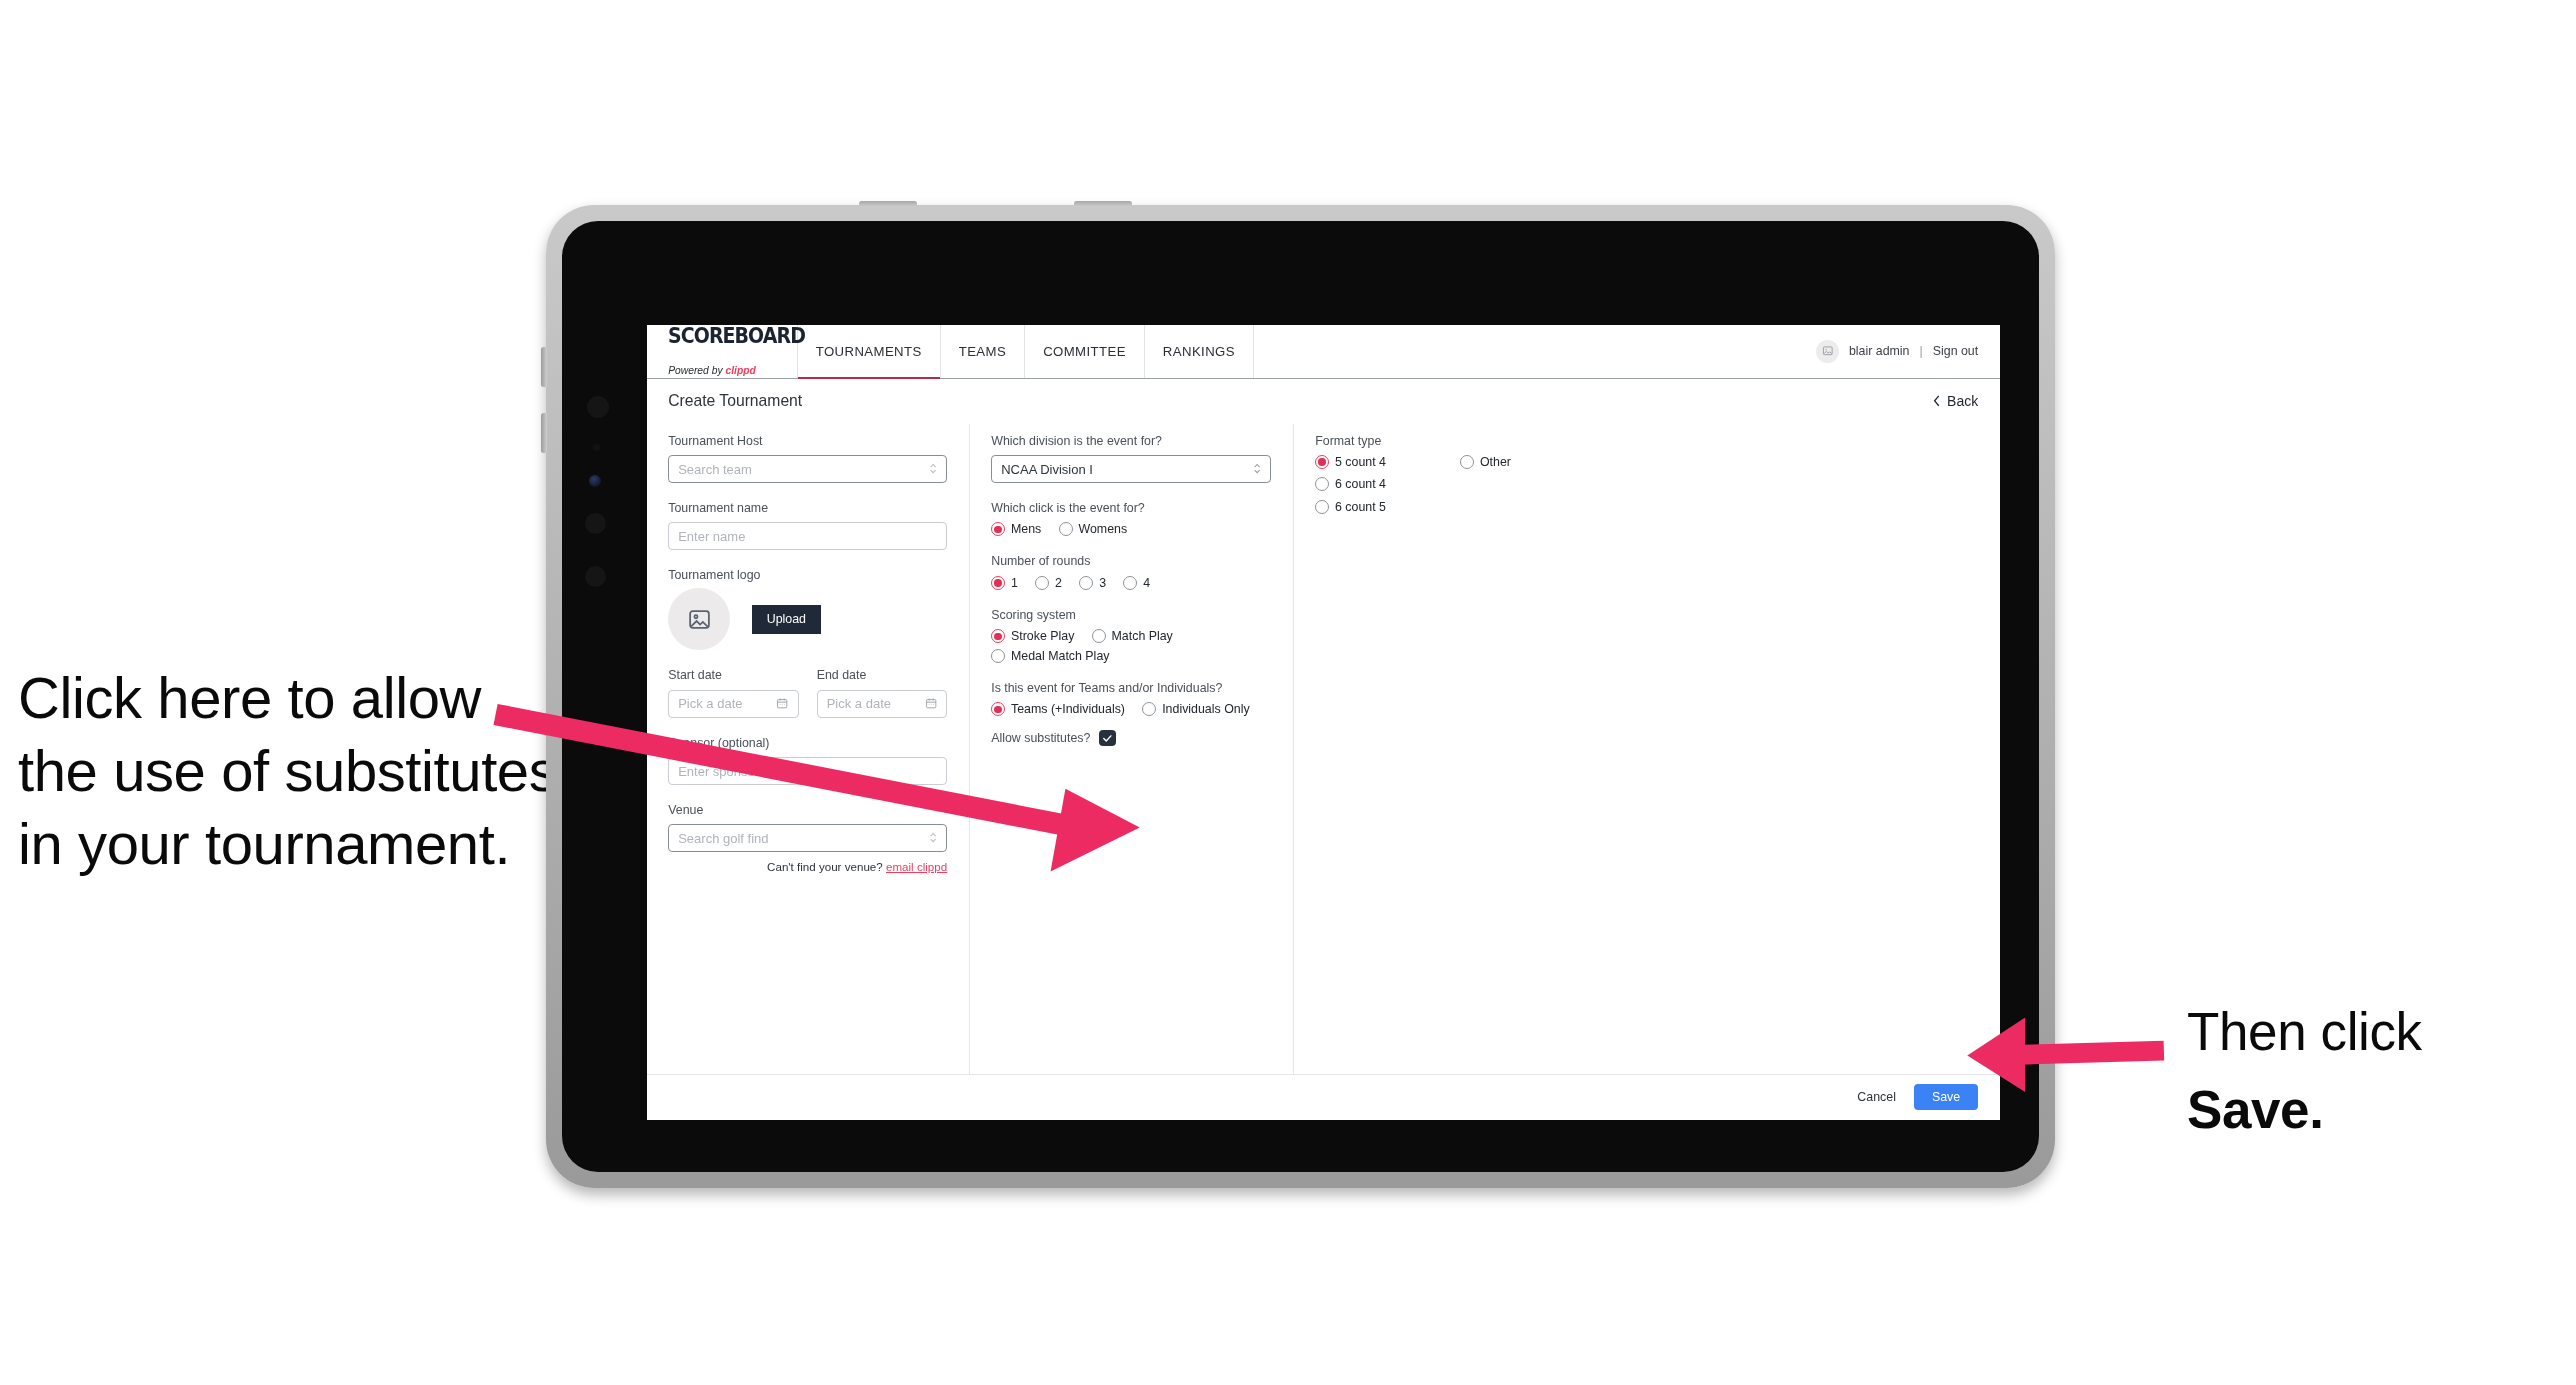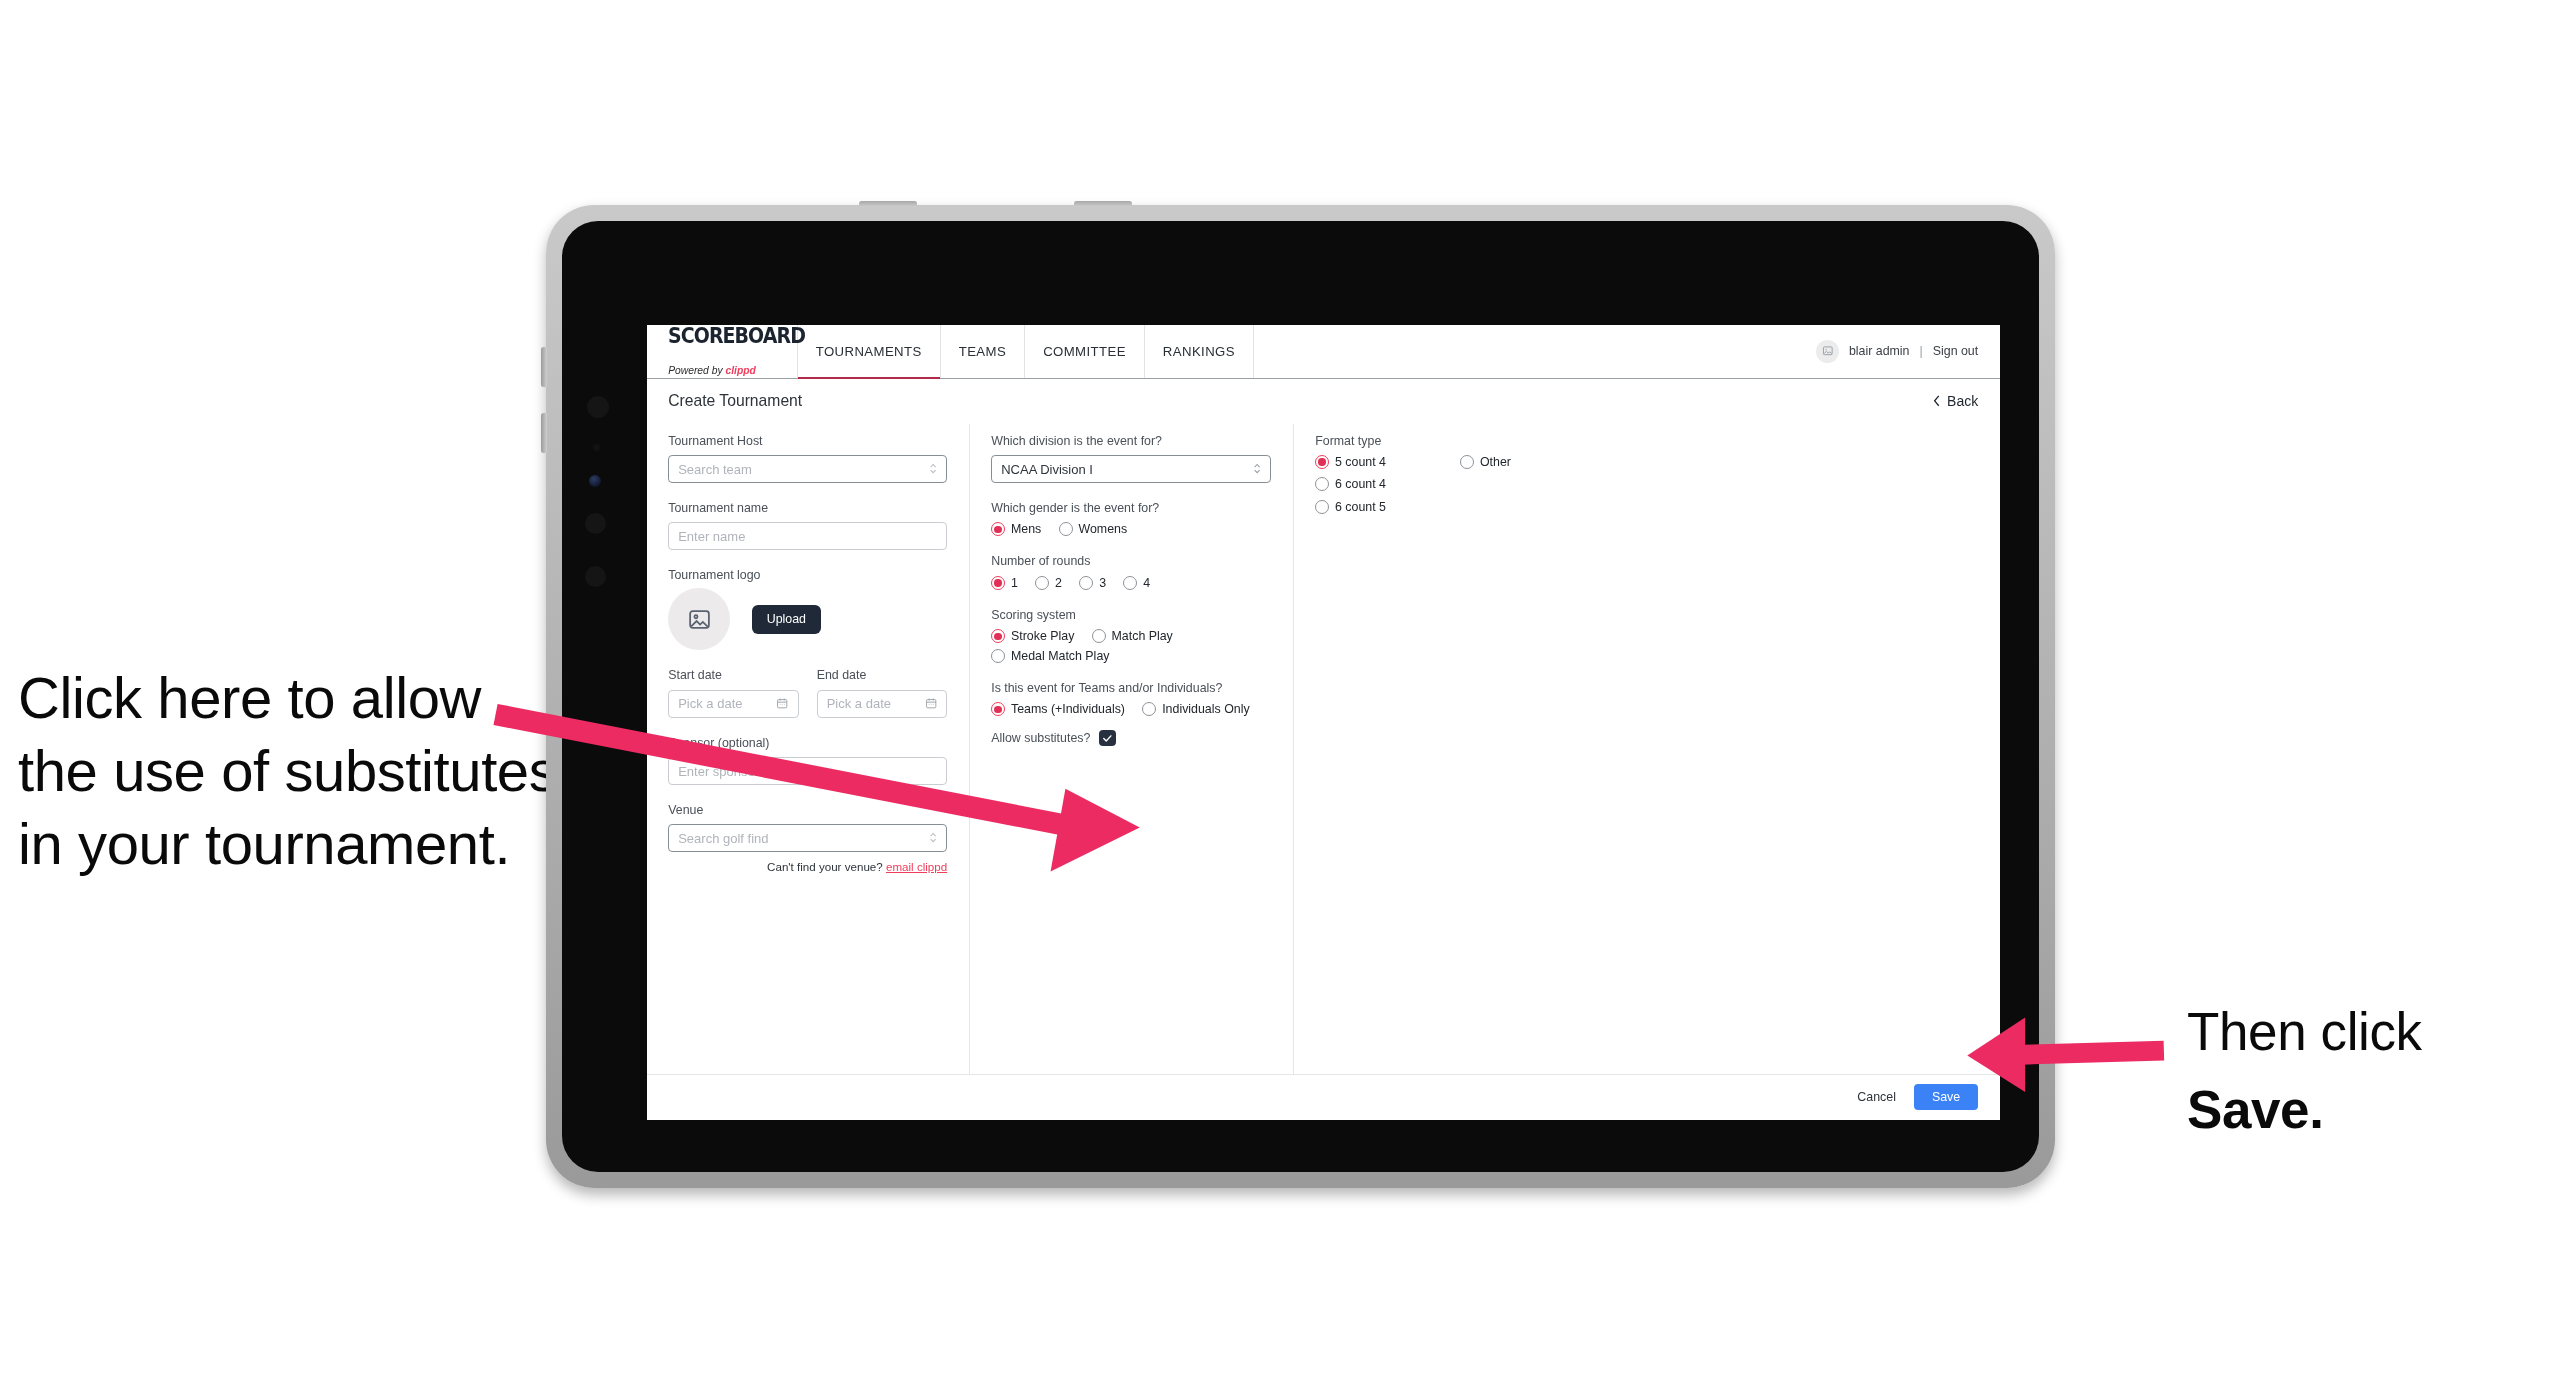--- a/index.html
+++ b/index.html
@@ -149,21 +149,21 @@
   .cal { margin-left:auto; display:flex; }
 
   
   #logorow { display:flex; align-items:center; gap: 21.5px; margin-top: 3.3px; }
   #logocircle {
     width: 62px; height: 62px; border-radius:50%; background:#eceaea;
     display:flex; align-items:center; justify-content:center;
   }
   #uploadbtn {
     background:#1f2937; color:#fff; font-size:12.4px;
-    padding: 7.4px 15px; border-radius:6px; cursor:pointer;
+    padding: 7.4px 15px; border-radius:0; cursor:pointer;
   }
 
   #daterow { display:flex; gap: 18px; }
   #daterow > div { flex: 1; }
 
   #helprow { text-align:right; font-size: 11.6px; color:#2e343b; margin-top: 7.4px; }
   #helprow a { color:#ef3e5c; text-decoration: underline; cursor:pointer; }
 
   
   .radiorow { display:flex; align-items:center; gap: 5.8px; flex-wrap: wrap; }
@@ -373,21 +373,21 @@
                 <span>NCAA Division I</span>
                 <span class="caret dark">
                   <svg width="8.3" height="13.2" viewBox="0 0 10 16" fill="none" stroke="#9aa0a6" stroke-width="1.3">
                     <path d="M2 6.2L5 3l3 3.2M2 9.8L5 13l3-3.2"></path>
                   </svg>
                 </span>
               </div>
             </div>
 
             <div class="blk">
-              <div class="fieldlabel">Which gender is the event for?</div>
+              <div class="fieldlabel">Which click is the event for?</div>
               <div class="radiorow">
                 <div class="ritem">
                   <span class="radio on"></span>
                   <span class="rlabel">Mens</span>
                 </div>
                 <div class="ritem">
                   <span class="radio"></span>
                   <span class="rlabel">Womens</span>
                 </div>
               </div>

